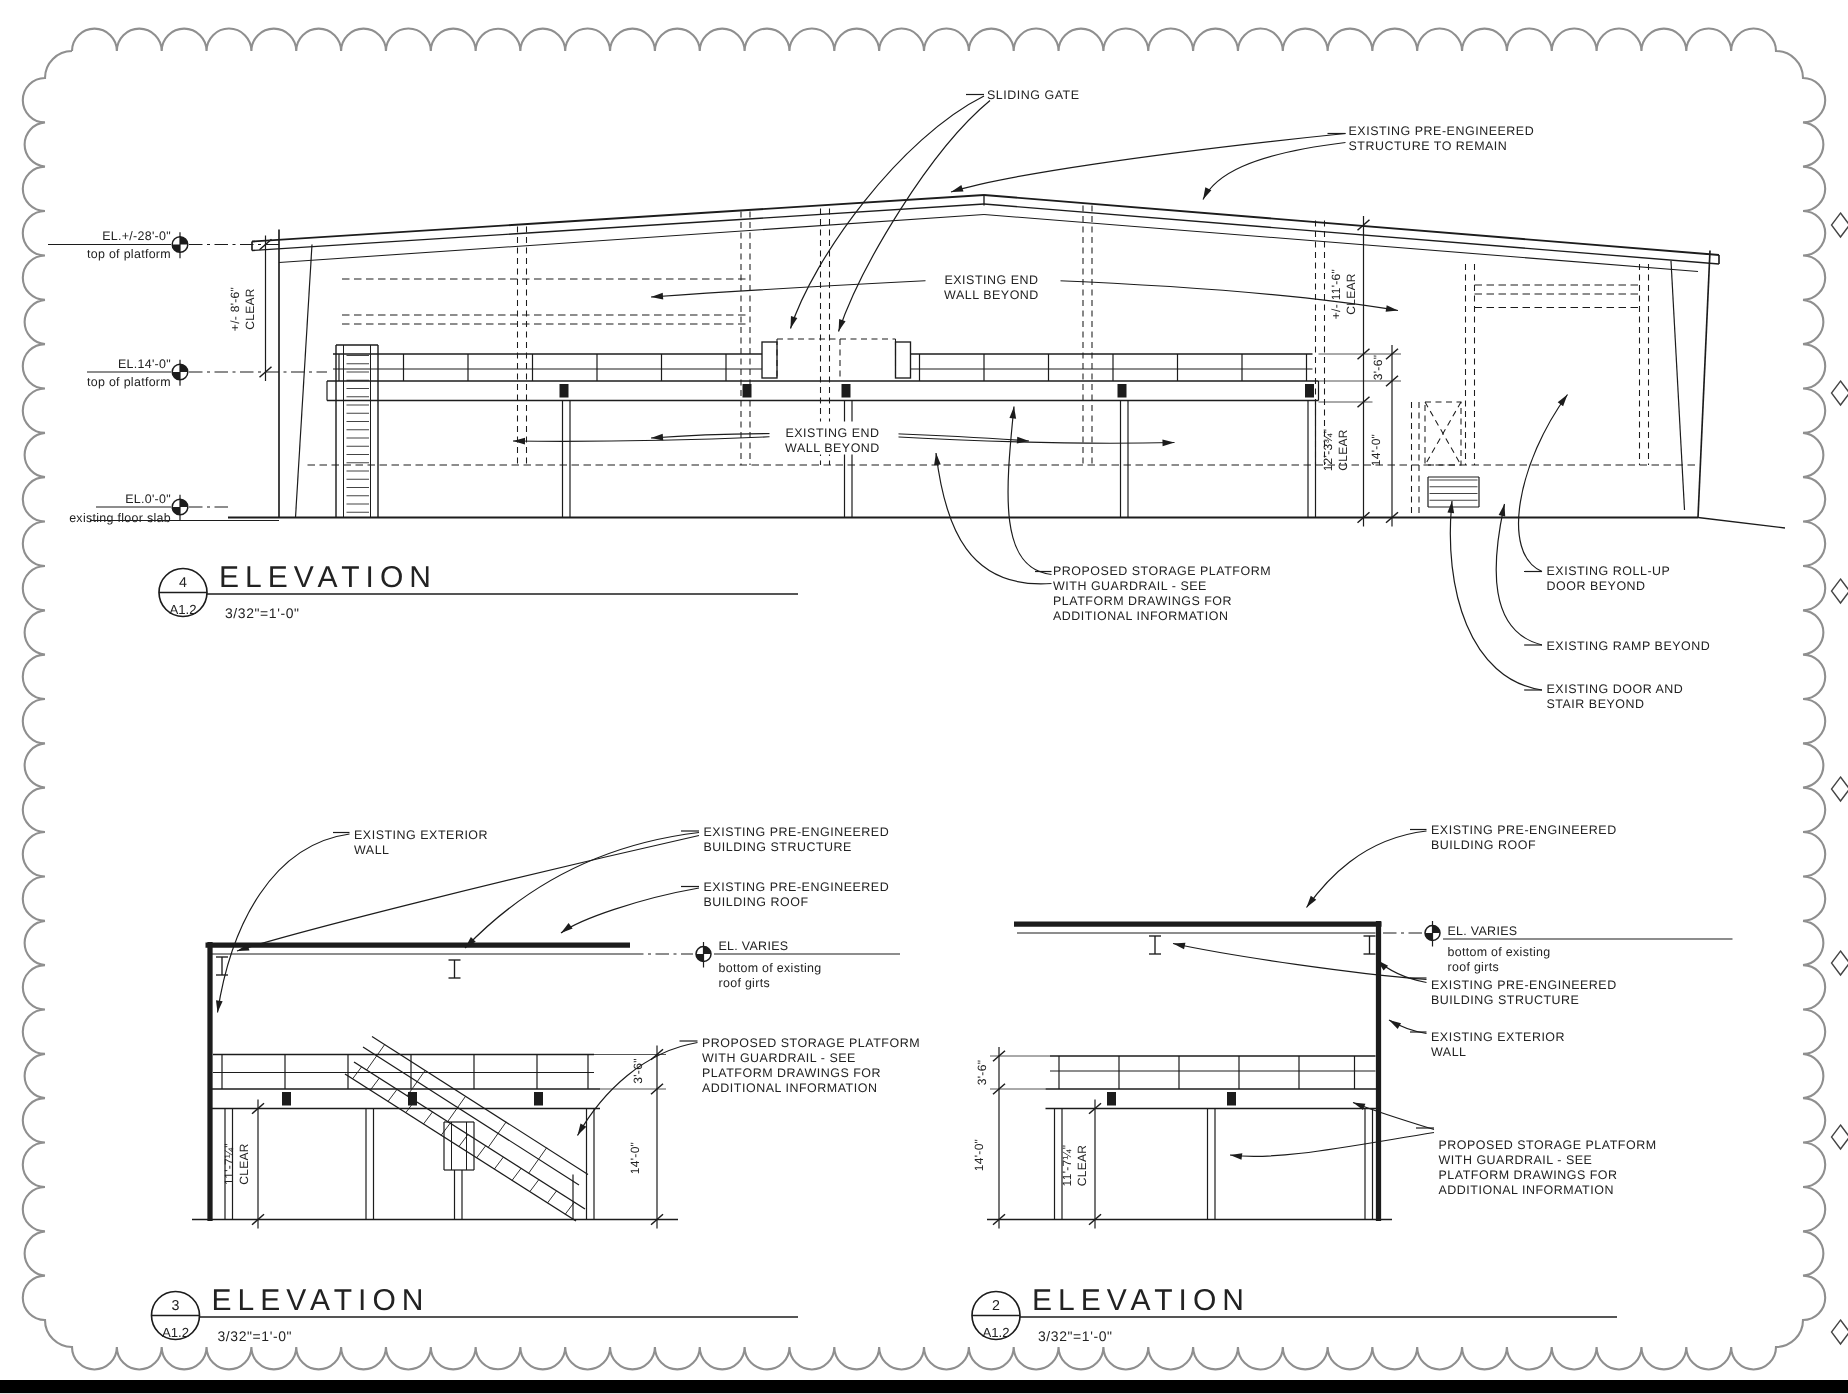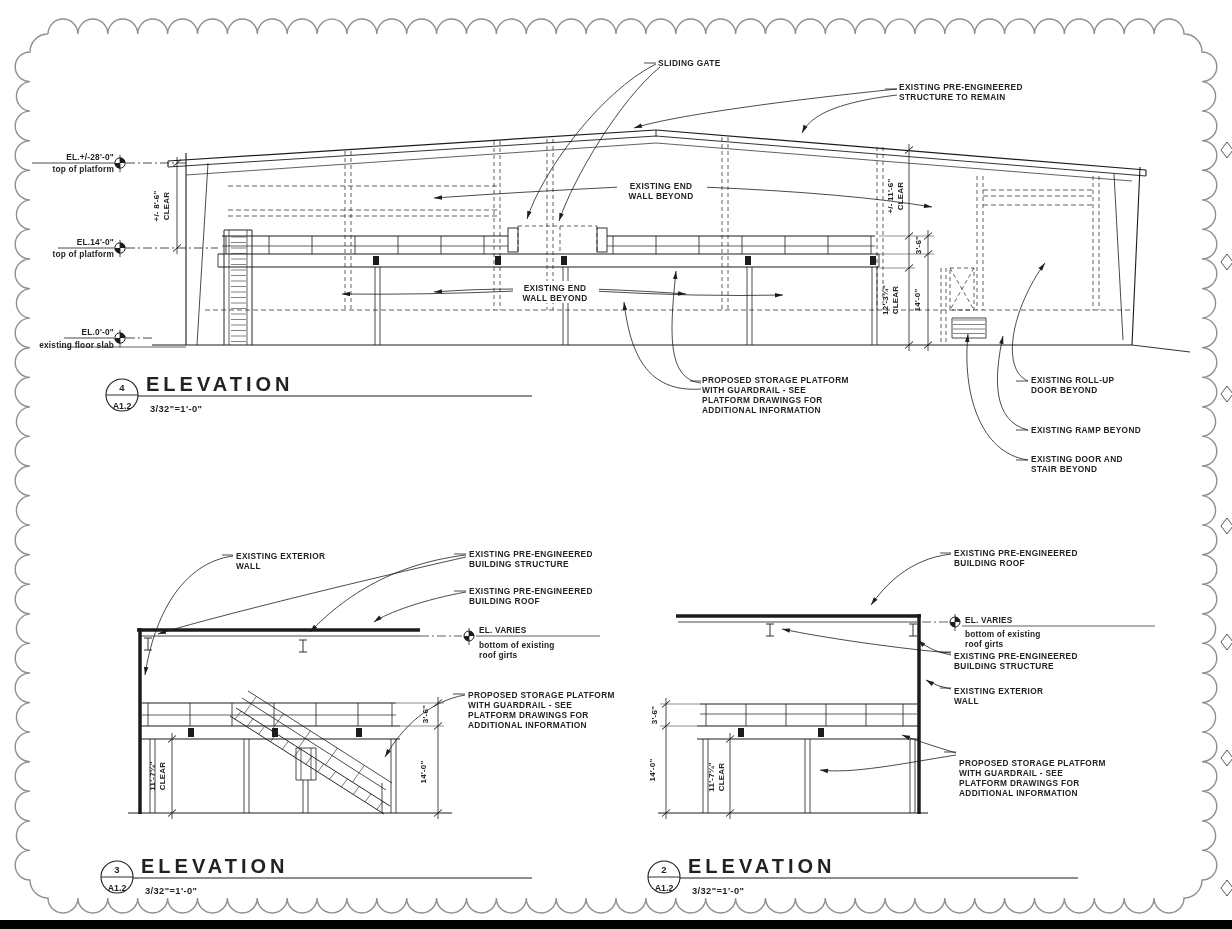--- a/index.html
+++ b/index.html
@@ -1,17 +1,17 @@
 <!DOCTYPE html>
 <html><head>
 <meta charset="utf-8">
 <style>
   html,body{margin:0;padding:0;background:#ffffff;}
   #stage{position:relative;width:1232px;height:929px;background:#ffffff;overflow:hidden;
-         font-family:"Liberation Sans",sans-serif;font-weight:bold;}
+         font-family:"Liberation Sans",sans-serif;}
   svg{position:absolute;left:0;top:0;}
   .t{font-family:"Liberation Sans",sans-serif;font-size:8.3px;fill:#222;letter-spacing:.35px;}
   .tm{font-family:"Liberation Sans",sans-serif;font-size:8.3px;fill:#222;letter-spacing:.2px;}
   .rot{font-family:"Liberation Sans",sans-serif;font-size:8px;fill:#222;letter-spacing:.2px;}
   .title{font-family:"Liberation Sans",sans-serif;font-size:20px;fill:#222;letter-spacing:4px;}
   .cnum{font-family:"Liberation Sans",sans-serif;font-size:9.5px;fill:#222;}
   .csheet{font-family:"Liberation Sans",sans-serif;font-size:8.8px;fill:#222;}
   .cscale{font-family:"Liberation Sans",sans-serif;font-size:9.3px;fill:#222;letter-spacing:.4px;}
   #bottombar{position:absolute;left:0;top:920px;width:1232px;height:9px;background:#000;}
 </style>

